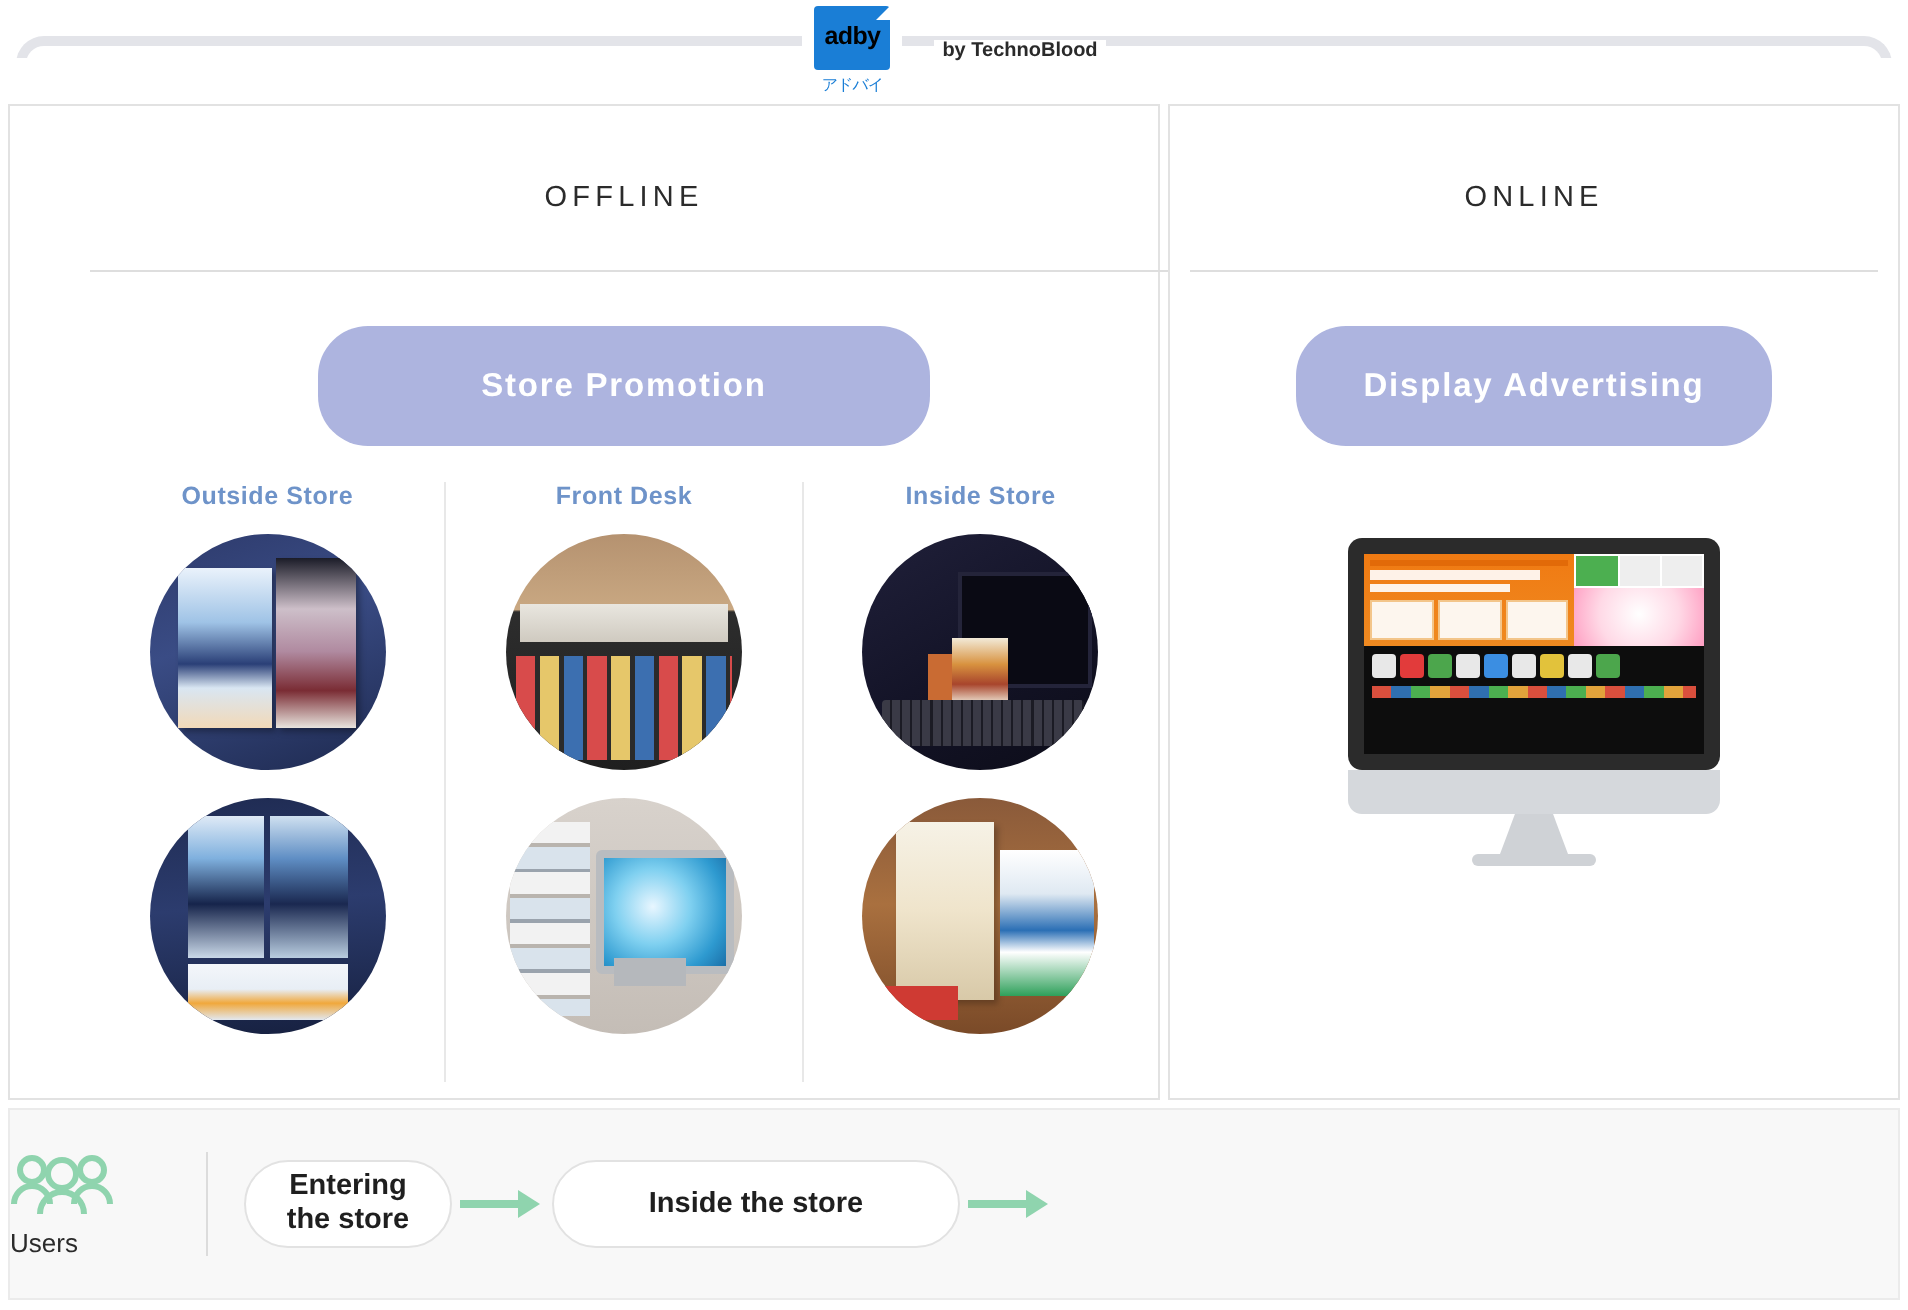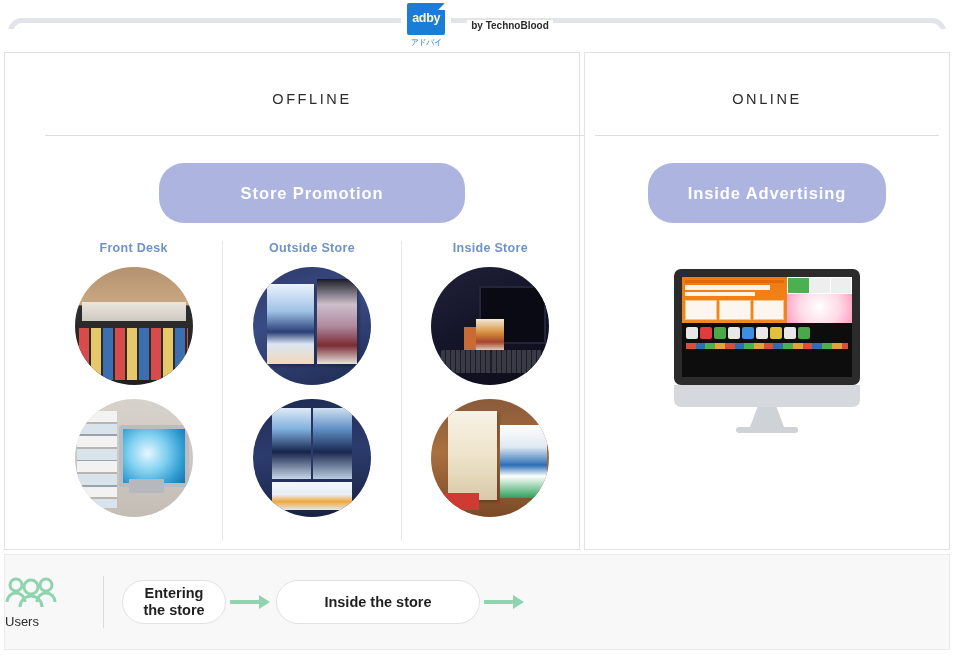--- a/index.html
+++ b/index.html
@@ -51,21 +51,21 @@
     display: flex; align-items: center; justify-content: center;
   }
   .logo-mark::after{
     content:"";
     position:absolute; top:0; right:0;
     border-width: 0 0 7px 7px;
     border-style: solid;
     border-color: transparent transparent #ffffff transparent;
   }
   .logo-text {
-    color: #fef9c3;
+    color: #000000;
     font-size: 12.5px;
     font-weight: bold;
     letter-spacing: -0.3px;
     line-height: 1;
     padding-bottom: 1px;
   }
   .logo-sub {
     color: #1a7ed6;
     font-size: 8px;
     letter-spacing: -0.5px;
@@ -322,39 +322,39 @@
   <div class="panels">
 
     <div class="panel panel-offline">
       <div class="panel-title">OFFLINE</div>
       <div class="title-rule"></div>
       <div class="pill-cta">Store Promotion</div>
 
       <div class="cols">
 
         <div class="col">
+          <div class="col-label">Outside Store</div>
+          <div class="photo">
+            <div class="ph-inner ph-a"></div>
+          </div>
+          <div class="photo">
+            <div class="ph-inner ph-b">
+                <div class="ph-b-strip"></div>
+              </div>
+          </div>
+        </div>
+
+        <div class="col">
           <div class="col-label">Front Desk</div>
           <div class="photo">
             <div class="ph-inner ph-c"></div>
           </div>
           <div class="photo">
             <div class="ph-inner ph-d">
                 <div class="ph-d-base"></div>
-              </div>
-          </div>
-        </div>
-
-        <div class="col">
-          <div class="col-label">Outside Store</div>
-          <div class="photo">
-            <div class="ph-inner ph-a"></div>
-          </div>
-          <div class="photo">
-            <div class="ph-inner ph-b">
-                <div class="ph-b-strip"></div>
               </div>
           </div>
         </div>
 
         <div class="col">
           <div class="col-label">Inside Store</div>
           <div class="photo">
             <div class="ph-inner ph-e">
                 <div class="ph-e-fly"></div>
               </div>
@@ -365,21 +365,21 @@
               </div>
           </div>
         </div>
 
       </div>
     </div>
 
     <div class="panel panel-online">
       <div class="panel-title">ONLINE</div>
       <div class="title-rule"></div>
-      <div class="pill-cta">Inside Advertising</div>
+      <div class="pill-cta">Display Advertising</div>
 
       <div class="monitor-wrap">
         <div class="monitor">
           <div class="screen">
             <div class="scr-top">
               <div class="scr-banner">
                 <div class="scr-banner-bar"></div>
                 <div class="scr-banner-txt"></div>
                 <div class="scr-banner-txt s2"></div>
                 <div class="scr-tiles">

